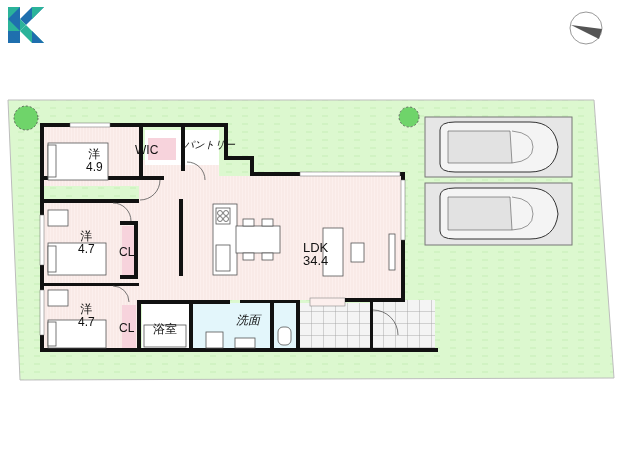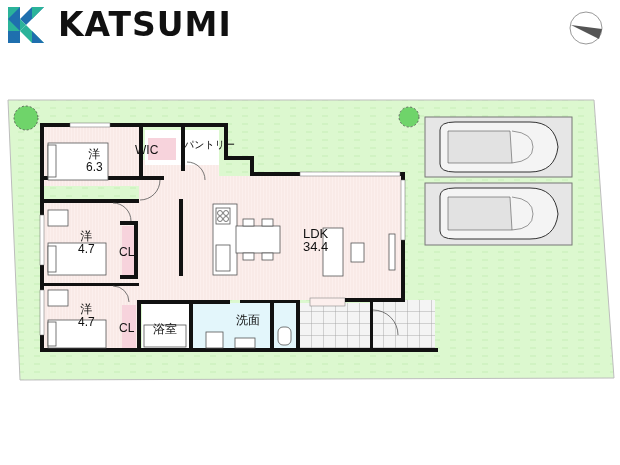--- a/index.html
+++ b/index.html
@@ -23,21 +23,20 @@
       <polygon points="0,0 12,0 0,12" fill="#2bb39a"></polygon>
       <polygon points="0,12 12,24 0,24" fill="#2bb39a"></polygon>
       <polygon points="0,24 12,36 0,36" fill="#1f6fae"></polygon>
       <polygon points="12,12 24,0 36,0 18,18" fill="#1f6fae"></polygon>
       <polygon points="24,0 36,0 24,12" fill="#2bb39a"></polygon>
       <polygon points="12,12 18,18 12,24" fill="#2bb39a"></polygon>
       <polygon points="18,18 36,36 24,36 12,24" fill="#2bb39a"></polygon>
       <polygon points="24,36 36,36 24,24" fill="#1f6fae"></polygon>
     </svg>
   </div>
-  <div class="logo-text">KATSUMI</div>
 </div>
 
 <div class="abs compass">
   <svg width="36" height="36" viewBox="0 0 36 36">
     <circle cx="18" cy="18" r="16" fill="#fff" stroke="#999" stroke-width="1"></circle>
     <polygon points="3,15 34,19 31,29" fill="#555"></polygon>
   </svg>
 </div>
 
 <svg class="abs plan" width="620" height="465" viewBox="0 0 620 465">
@@ -186,32 +185,32 @@
     <path d="M160 180 A20 20 0 0 1 140 200"></path>
     <path d="M113 203 A18 18 0 0 1 131 221"></path>
     <path d="M113 286 A16 16 0 0 1 129 302"></path>
     <path d="M187 162 A18 18 0 0 1 205 180"></path>
     <path d="M373 310 A25 25 0 0 1 398 335"></path>
   </g>
 </svg>
 
 <div class="label" style="left:86px;top:148px;">
   <div>洋</div>
-  <div>6.3</div>
+  <div>4.9</div>
 </div>
 <div class="label" style="left:135px;top:144px;">WIC</div>
-<div class="label" style="left:184px;top:138px;font-size:10px;">パントリー</div>
+<div class="label" style="left:184px;top:138px;font-size:10px;font-style:italic;">パントリー</div>
 <div class="label" style="left:78px;top:230px;">
   <div>洋</div>
   <div>4.7</div>
 </div>
 <div class="label" style="left:119px;top:246px;">CL</div>
 <div class="label" style="left:78px;top:303px;">
   <div>洋</div>
   <div>4.7</div>
 </div>
 <div class="label" style="left:119px;top:322px;">CL</div>
 <div class="label" style="left:153px;top:323px;">浴室</div>
-<div class="label" style="left:236px;top:314px;">洗面</div>
-<div class="label big" style="left:303px;top:227px;">
+<div class="label" style="left:236px;top:314px;font-style:italic;">洗面</div>
+<div class="label big" style="left:303px;top:241px;">
   <div>LDK</div>
   <div>34.4</div>
 </div>
 
 </body></html>

